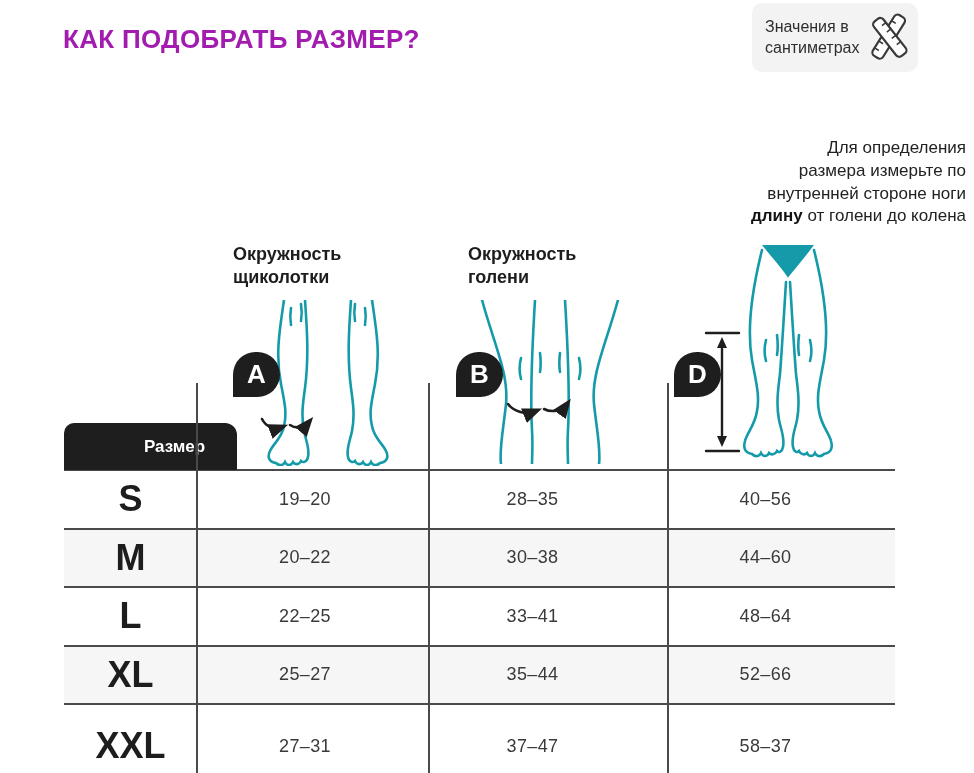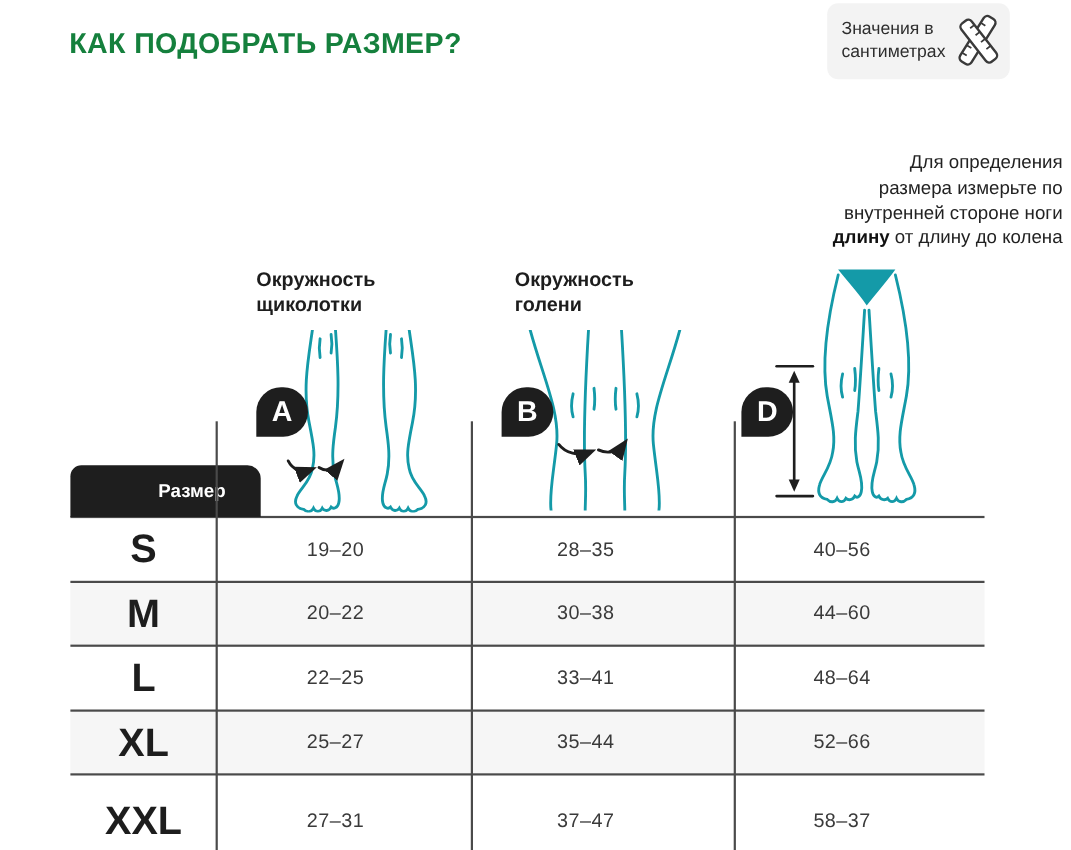--- a/index.html
+++ b/index.html
@@ -3,21 +3,21 @@
 <meta charset="utf-8">
 <style>
   html,body{margin:0;padding:0;background:#fff;}
   body{
     width:974px;height:773px;position:relative;overflow:hidden;
     font-family:"Liberation Sans","DejaVu Sans",sans-serif;
     --teal:#149aa8; --ink:#1e1e1e; --row-alt:#f6f6f6; --grid-line:#4a4a4a; --units-bg:#f3f3f3;
   }
   .abs{position:absolute;}
   .page-title{
-    left:63px;top:24px;font-size:26px;font-weight:bold;color:#15803d;letter-spacing:.3px;text-align:right;
+    left:63px;top:24px;font-size:26px;font-weight:bold;color:#a21caf;letter-spacing:.3px;text-align:right;
   }
   .units-box{
     left:752px;top:3px;width:166px;height:69px;background:var(--units-bg);
     border-radius:10px;display:flex;align-items:center;
   }
   .units-text{font-size:16px;line-height:1.28;color:#2e2e2e;padding-left:13px;width:102px;}
   .units-icon{margin-left:-2px;}
   .note{
     left:648px;top:137px;width:318px;text-align:right;
     font-size:17px;line-height:1.34;color:#222;
@@ -83,21 +83,21 @@
         <path d="M26,15 h5 M26,23 h5 M26,31 h5 M26,39 h5" stroke-width="1.6"></path>
       </g>
     </g>
   </svg>
 </div>
 
 <div class="abs note">
   <span>Для определения</span><br>
   <span>размера измерьте по</span><br>
   <span>внутренней стороне ноги</span><br>
-  <b>длину</b><span> от длину до колена</span>
+  <b>длину</b><span> от голени до колена</span>
 </div>
 
 <div class="abs col-header" id="hdrA">Окружность щиколотки</div>
 <div class="abs col-header" id="hdrB">Окружность голени</div>
 
 <svg class="abs fig" id="figA" width="176" height="166" viewBox="0 0 176 166">
   <g id="legA" stroke="#149aa8" stroke-width="2.6" fill="none" stroke-linecap="round">
     <path d="M44,0 C40,28 35,54 41,84 C45,104 47,114 44,126 C42,138 33,144 30,151 C27,157 29,162 36,163
              C39,166 43,166 45,162 C47,166 51,166 53,162 C55,165 59,165 61,161 C63,163 67,162 68,157
              C70,149 66,141 64,131 C61,116 63,102 65,88 C69,58 67,28 65,0"></path>

